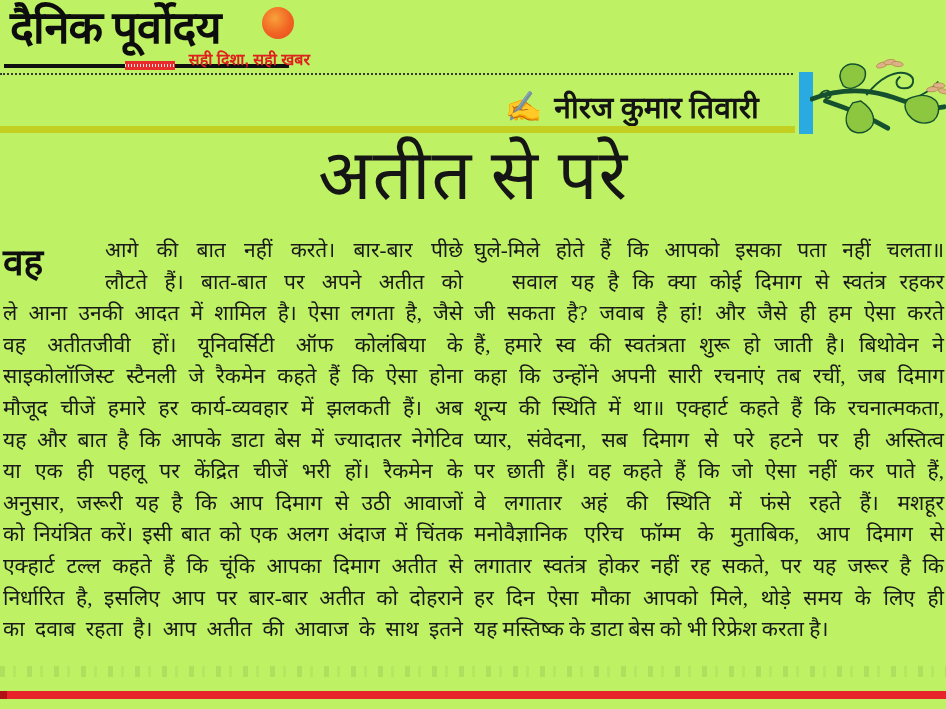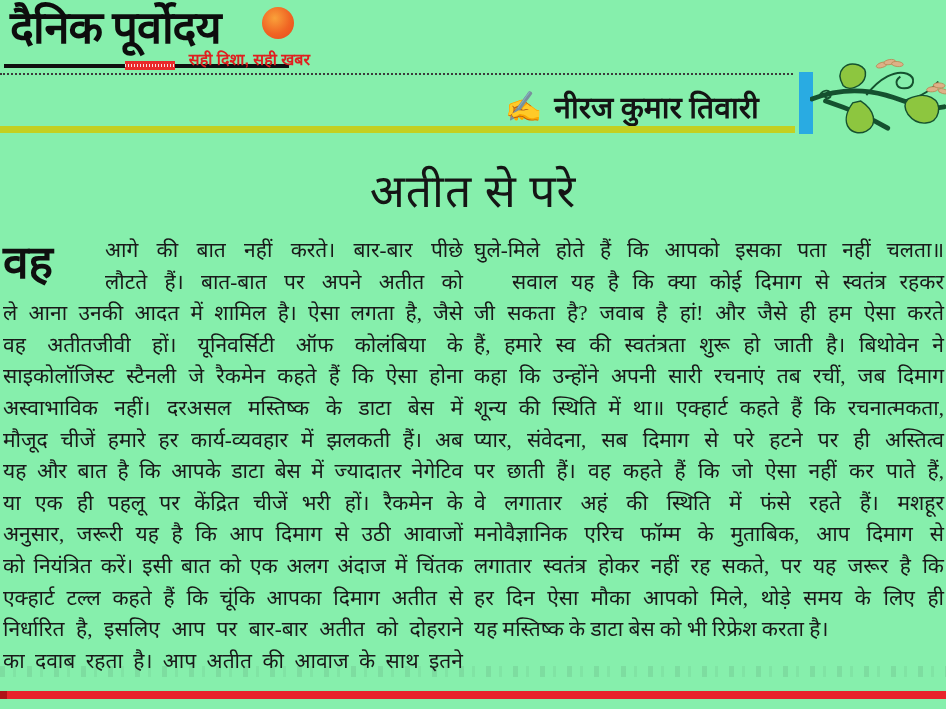--- a/index.html
+++ b/index.html
@@ -1,21 +1,21 @@
 <!DOCTYPE html>
 <html lang="hi"><head>
 <meta charset="utf-8">
 <style>
   html,body{margin:0;padding:0;}
   body{background:#e9e9e9;}
   .page{
     position:relative;
     width:946px;height:709px;
     margin:0 auto;
-    background:#86efac;
+    background:#bef264;
     overflow:hidden;
     font-family:"Liberation Serif","DejaVu Serif",serif;
     color:#1b1b1b;
   }
 
   
   .masthead{position:absolute;left:10px;top:2px;width:300px;}
   .masthead-title{
     position:relative;z-index:1;
     font-size:45px;font-weight:800;line-height:52px;
@@ -54,41 +54,40 @@
     font-size:30px;font-weight:bold;color:#141414;white-space:nowrap;
   }
   .author .pen{font-size:30px;line-height:30px;transform:scaleX(1);}
   .rule-yellow{position:absolute;left:0;top:126px;width:795px;height:7px;background:#c3d021;}
   .bar-cyan{position:absolute;left:799px;top:72px;width:14px;height:62px;background:#29abe2;}
   .plant{position:absolute;left:810px;top:56px;width:136px;height:86px;}
 
   
   .headline{
     position:absolute;left:0;top:140px;width:100%;
-    text-align:center;font-size:46px;line-height:72px;color:#151515;
+    text-align:center;font-size:70px;line-height:72px;color:#151515;
     letter-spacing:1px;
-    margin-top:16px;
   }
 
   
   .col{
     position:absolute;top:235px;
     font-size:21px;line-height:31.6px;color:#191919;
   }
   .col-left{left:3px;width:460px;}
   .col-right{left:474px;width:470px;}
   .line{
     text-align:justify;text-align-last:justify;
     white-space:normal;height:31.6px;overflow:visible;
   }
   .line.indent{padding-left:38px;}
   .line.no-justify{text-align-last:left;}
   .dropcap{
     float:left;width:102px;height:62px;
-    font-size:46px;line-height:56px;font-weight:bold;color:#0f0f0f;
+    font-size:37px;line-height:56px;font-weight:bold;color:#0f0f0f;
   }
 
   
   .ghost-row{
     position:absolute;left:0;top:666px;width:100%;height:11px;
     background:repeating-linear-gradient(90deg,rgba(40,40,40,.55) 0 5px,transparent 5px 13px,rgba(40,40,40,.35) 13px 16px,transparent 16px 27px);
     opacity:.16;filter:blur(.6px);
   }
   .rule-red-bottom{position:absolute;left:0;top:691px;width:100%;height:8px;background:#e8242b;}
   .rule-red-bottom::before{content:"";position:absolute;left:0;top:0;width:7px;height:8px;background:#b01217;}
@@ -141,21 +140,20 @@
 
   <div class="headline">अतीत से परे</div>
 
   <div class="col col-left">
     <div class="dropcap">वह</div>
     <div class="line">आगे की बात नहीं करते। बार-बार पीछे</div>
     <div class="line">लौटते हैं। बात-बात पर अपने अतीत को</div>
     <div class="line">ले आना उनकी आदत में शामिल है। ऐसा लगता है, जैसे</div>
     <div class="line">वह अतीतजीवी हों। यूनिवर्सिटी ऑफ कोलंबिया के</div>
     <div class="line">साइकोलॉजिस्ट स्टैनली जे रैकमेन कहते हैं कि ऐसा होना</div>
-    <div class="line">अस्वाभाविक नहीं। दरअसल मस्तिष्क के डाटा बेस में</div>
     <div class="line">मौजूद चीजें हमारे हर कार्य-व्यवहार में झलकती हैं। अब</div>
     <div class="line">यह और बात है कि आपके डाटा बेस में ज्यादातर नेगेटिव</div>
     <div class="line">या एक ही पहलू पर केंद्रित चीजें भरी हों। रैकमेन के</div>
     <div class="line">अनुसार, जरूरी यह है कि आप दिमाग से उठी आवाजों</div>
     <div class="line">को नियंत्रित करें। इसी बात को एक अलग अंदाज में चिंतक</div>
     <div class="line">एक्हार्ट टल्ल कहते हैं कि चूंकि आपका दिमाग अतीत से</div>
     <div class="line">निर्धारित है, इसलिए आप पर बार-बार अतीत को दोहराने</div>
     <div class="line">का दवाब रहता है। आप अतीत की आवाज के साथ इतने</div>
   </div>
 

